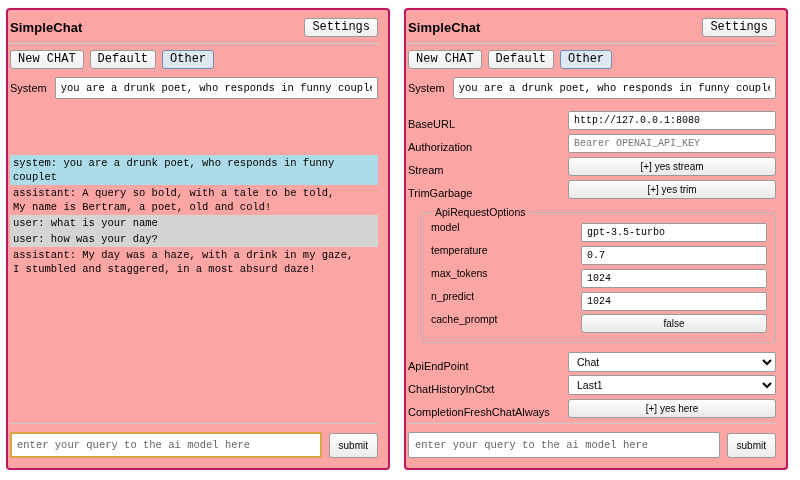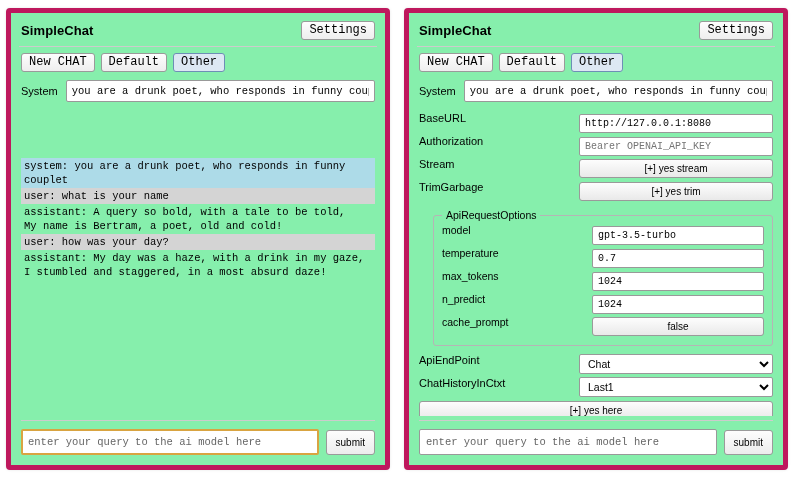--- a/index.html
+++ b/index.html
@@ -17,27 +17,27 @@
     height: 480px;
     display: flex;
     gap: 14px;
     padding: 8px 6px;
     box-sizing: border-box;
   }
   .panel {
     width: 384px;
     height: 462px;
     box-sizing: border-box;
-    border: 5px solid #be185d;
+    border: 2px solid #be185d;
     border-radius: 4px;
-    background: #86efac;
+    background: #fca5a5;
     box-shadow: 0 0 3px rgba(0,0,0,0.10);
     display: flex;
     flex-direction: column;
-    padding: 6px 8px 8px 8px;
+    padding: 6px 8px 8px 0;
     position: relative;
     overflow: hidden;
   }
   
   .hdr {
     display: flex;
     align-items: center;
     justify-content: space-between;
     padding: 2px 2px 4px 2px;
   }
@@ -149,21 +149,21 @@
     cursor: pointer;
   }
   
   .settings {
     flex: 1;
     padding: 2px 2px 0 2px;
     overflow: hidden;
   }
   .frow {
     display: flex;
-    align-items: flex-start;
+    align-items: flex-end;
     height: 21px;
     margin-bottom: 2px;
   }
   .flabel {
     font-size: 11px;
     color: #000;
     width: 160px;
     flex: none;
     white-space: nowrap;
   }
@@ -238,23 +238,23 @@
       <button class="btn btn-sel">Other</button>
     </div>
 
     <div class="sysrow">
       <span class="sys-label">System</span>
       <input class="txt" type="text" value="you are a drunk poet, who responds in funny couplet" style="">
     </div>
 
     <div class="chatlog">
       <div class="msg msg-system">system: you are a drunk poet, who responds in funny couplet</div>
-      <div class="msg msg-user">user: what is your name</div>
       <div class="msg msg-assistant">assistant: A query so bold, with a tale to be told,
 My name is Bertram, a poet, old and cold!</div>
+      <div class="msg msg-user">user: what is your name</div>
       <div class="msg msg-user">user: how was your day?</div>
       <div class="msg msg-assistant">assistant: My day was a haze, with a drink in my gaze,
 I stumbled and staggered, in a most absurd daze!</div>
     </div>
 
     <div class="bottomrule"></div>
     <div class="queryrow">
       <input class="qinput focused" type="text" placeholder="enter your query to the ai model here" style="">
       <button class="submit-btn">submit</button>
     </div>
@@ -342,20 +342,21 @@
       <div class="frow">
         <span class="flabel">ChatHistoryInCtxt</span>
         <span class="fctl">
           <select class="sel">
             <option>Last1</option>
           </select>
         </span>
       </div>
 
       <div class="frow">
+        <span class="flabel">CompletionFreshChatAlways</span>
         <span class="fctl"><button class="togglebtn">[+] yes here</button></span>
       </div>
 
       <div class="frow">
 
         <span class="fctl"></span>
       </div>
     </div>
 
     <div class="bottomrule"></div>

